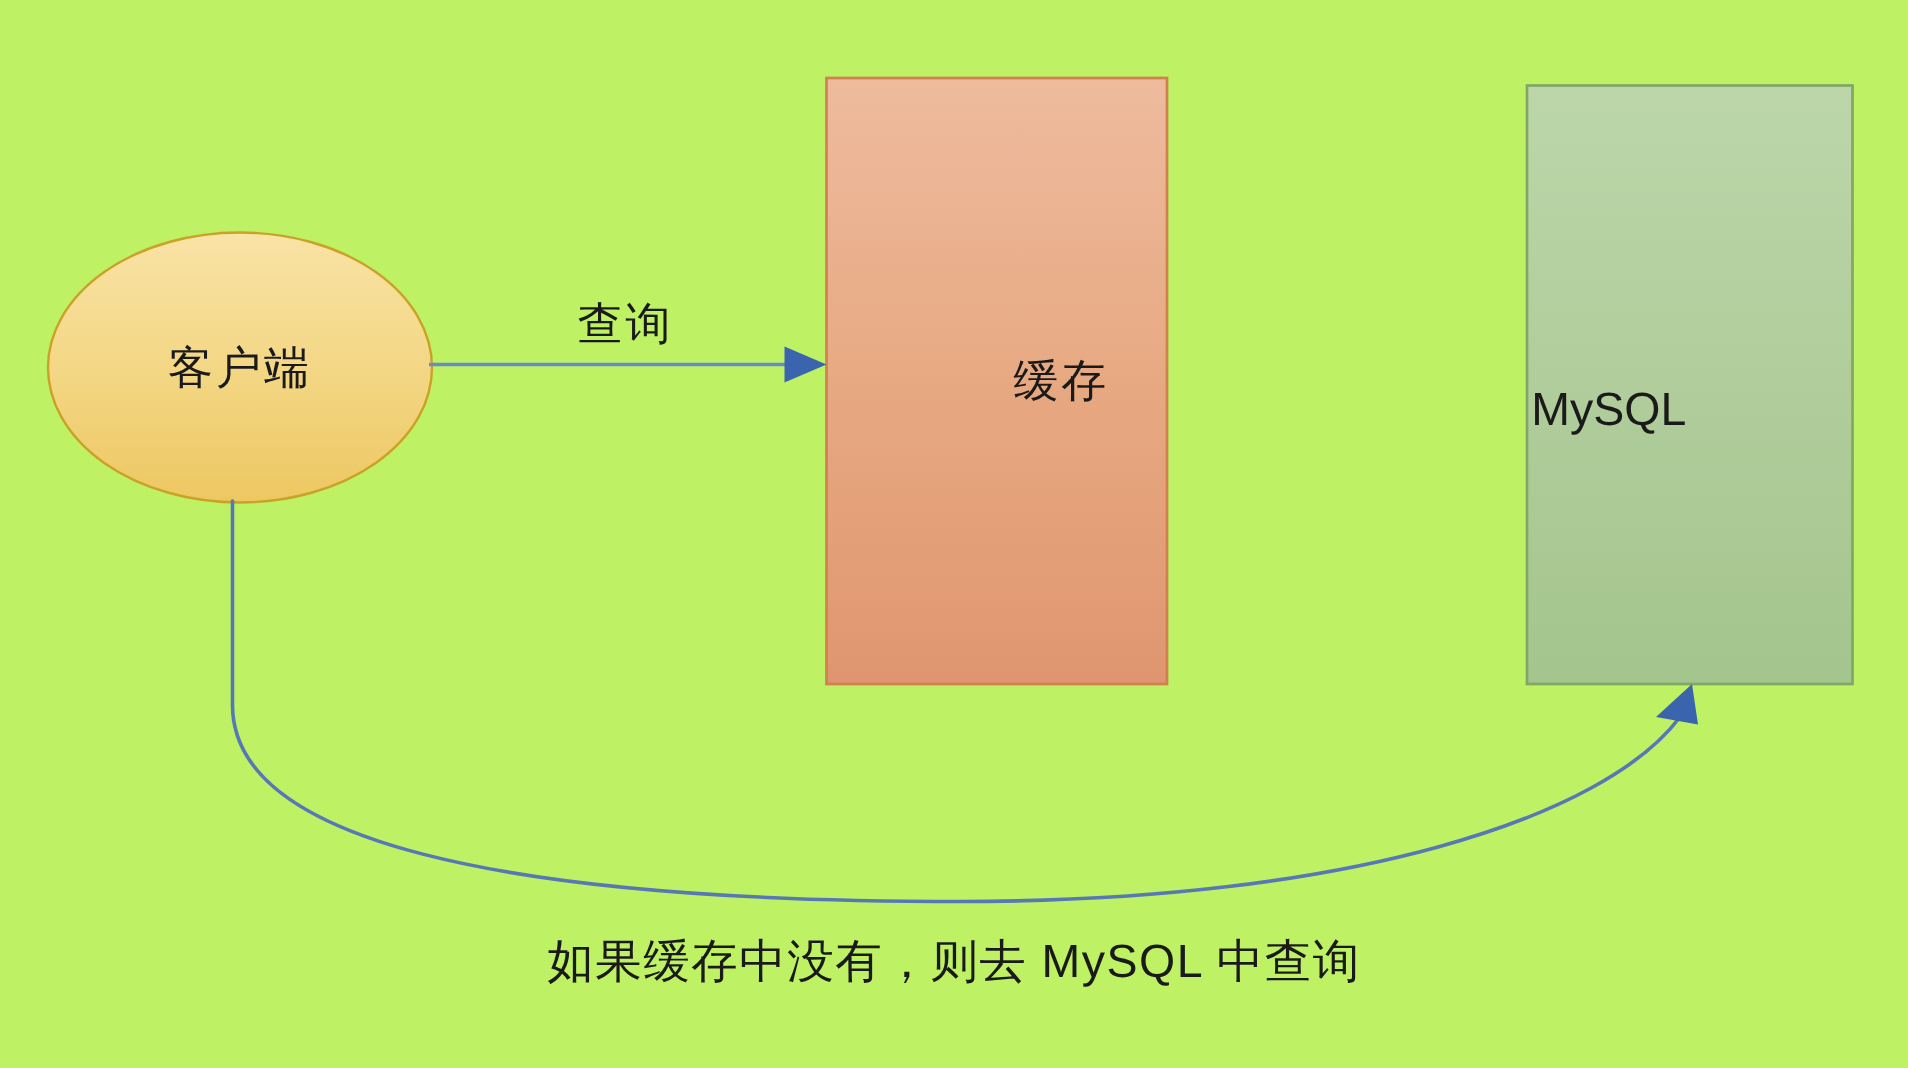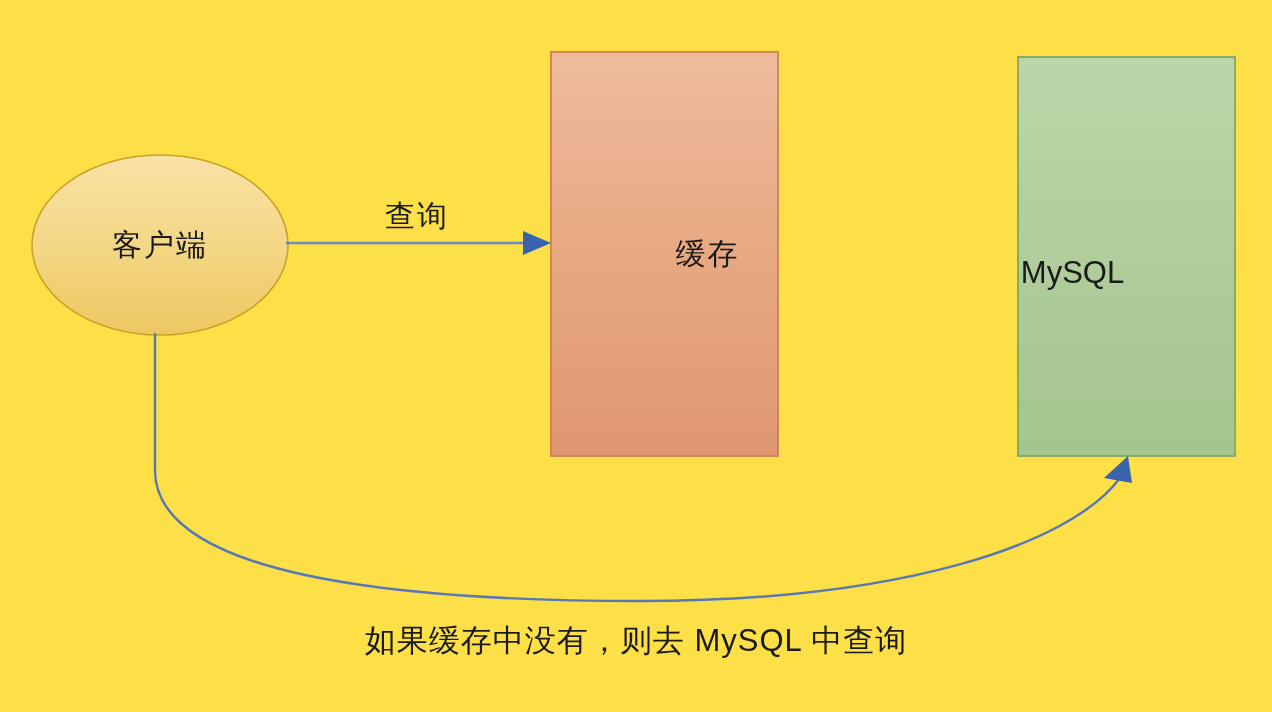--- a/index.html
+++ b/index.html
@@ -4,21 +4,21 @@
 <style>
   html, body {
     margin: 0;
     padding: 0;
     background: #ffffff;
   }
   #canvas {
     position: relative;
     width: 1272px;
     height: 712px;
-    background: #fde047;
+    background: #bef264;
     overflow: hidden;
     font-family: "Liberation Sans", "DejaVu Sans", sans-serif;
   }
   #diagram-svg {
     position: absolute;
     left: 0;
     top: 0;
     width: 1272px;
     height: 712px;
   }

